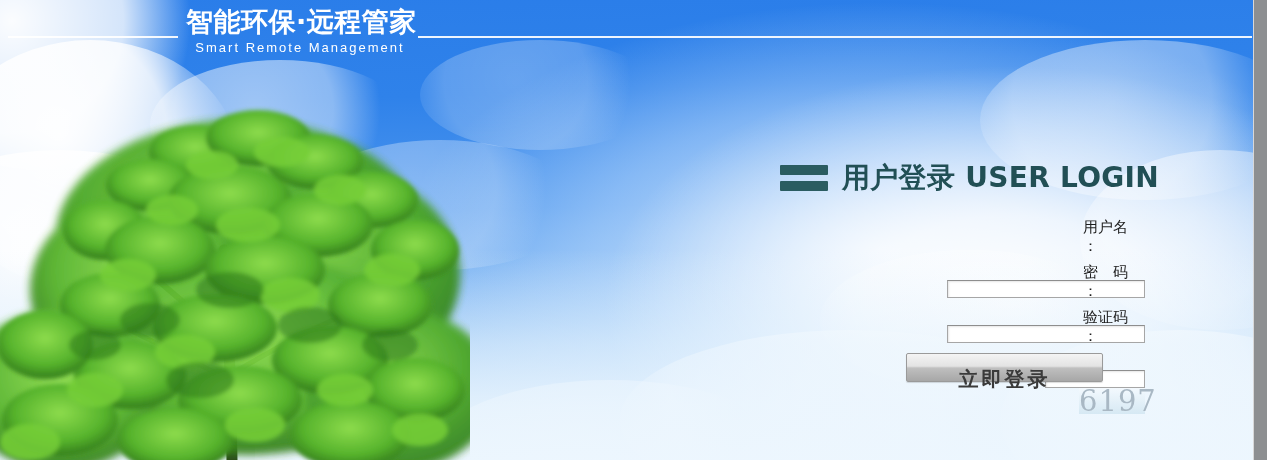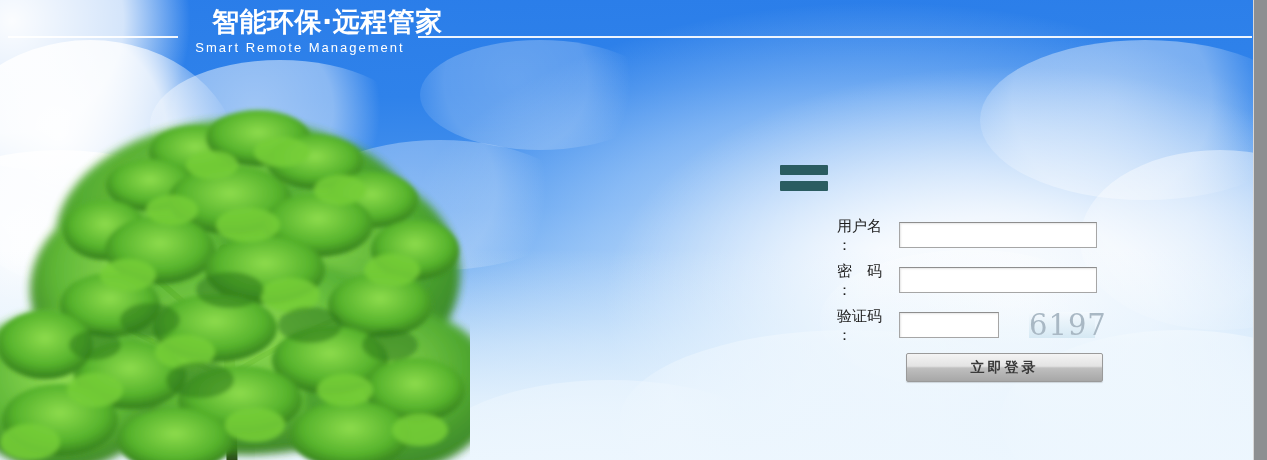--- a/index.html
+++ b/index.html
@@ -96,21 +96,20 @@
     text-align: center;
   }
   .brand-cn {
     font-size: 27px;
     font-weight: bold;
     color: #ffffff;
     line-height: 32px;
     letter-spacing: 0.5px;
     white-space: nowrap;
     font-family: "DejaVu Sans", "Liberation Sans", sans-serif;
-    margin-left: 26px;
   }
   .brand-en {
     font-size: 13px;
     color: #ffffff;
     letter-spacing: 2.0px;
     line-height: 18px;
     margin-top: 1px;
     white-space: nowrap;
   }
 
@@ -152,23 +151,24 @@
     letter-spacing: 0.3px;
     font-family: "DejaVu Sans", "Liberation Sans", sans-serif;
   }
 
   .form {
     margin-top: 16px;
     margin-left: 62px;
   }
   .form-row {
     display: flex;
-    align-items: center;
+    align-items: flex-end;
     margin-bottom: 9px;
     height: 36px;
+    flex-direction: column;
   }
   .field-label {
     width: 62px;
     flex: 0 0 62px;
     font-size: 15px;
     color: #1d1d1d;
     line-height: 19px;
     padding-top: 1px;
     font-family: "DejaVu Sans", "Liberation Sans", sans-serif;
     text-align: left;
@@ -209,27 +209,27 @@
     margin-top: 10px;
     margin-left: 69px;
   }
   .login-btn {
     width: 197px;
     height: 29px;
     border: 1px solid #9a9a9a;
     border-radius: 2px;
     background: linear-gradient(to bottom, #f4f4f4 0%, #e3e3e3 45%, #bfbfbf 52%, #a7a7a7 100%);
     color: #3a3a3a;
-    font-size: 14px;
+    font-size: 20px;
     font-weight: bold;
     letter-spacing: 3px;
     cursor: pointer;
     font-family: "DejaVu Sans", "Liberation Sans", sans-serif;
     box-shadow: 0 1px 1px rgba(0,0,0,0.14);
-    padding: 0;
+    padding: 12px;
   }
 
   
   .scrollbar {
     position: absolute;
     top: 0;
     right: 0;
     width: 14px;
     height: 460px;
     background: #8d8f91;
@@ -360,20 +360,21 @@
     </div>
   </div>
 
   <div class="login-panel">
 
     <div class="login-title-row">
       <span class="eq-icon">
         <span></span>
           <span></span>
       </span>
+      <span class="login-title">用户登录 USER LOGIN</span>
     </div>
 
     <div class="form">
 
       <div class="form-row">
         <div class="field-label">
           <span>用户名</span>
           <span class="lbl-colon">：</span>
         </div>
         <input class="text-input input-wide" type="text" placeholder="" style="">

